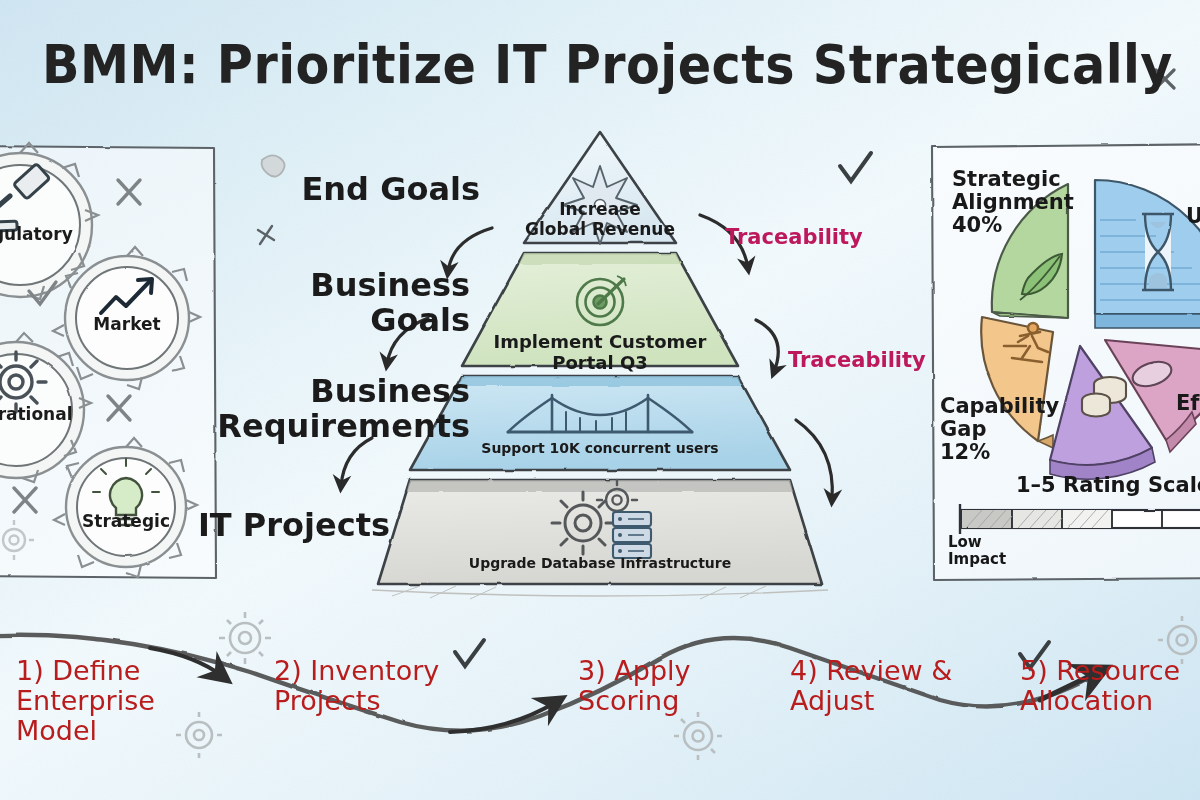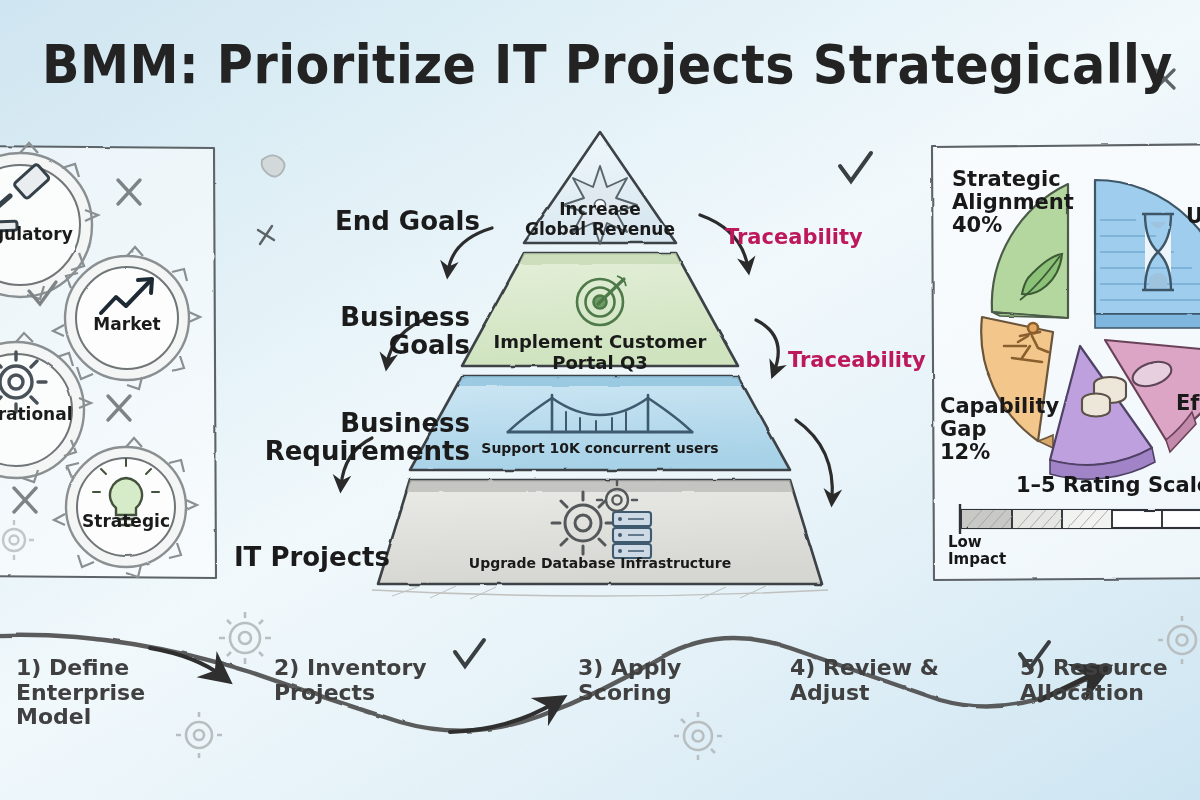--- a/index.html
+++ b/index.html
@@ -16,22 +16,22 @@
   #title{
     left:0;top:34px;width:1200px;text-align:center;
     font-family:"DejaVu Sans",sans-serif;
     font-size:53px;font-weight:700;letter-spacing:.5px;
     color:#232323;white-space:nowrap;
     transform:scaleX(.93);
   }
 
   
   .tier-label{
-    font-size:26px;font-weight:700;color:#1b1b1b;line-height:1.08;
-    text-align:right;white-space:pre-line;margin-top:35px;
+    font-size:32px;font-weight:700;color:#1b1b1b;line-height:1.08;
+    text-align:right;white-space:pre-line;
   }
   .tier-text{
     font-size:18px;font-weight:600;color:#1a1a1a;text-align:center;
     white-space:pre-line;line-height:1.15;
   }
   .trace{
     font-size:21px;font-weight:600;color:#be185d;white-space:nowrap;
   }
 
   
@@ -42,21 +42,21 @@
   
   .pie-label{
     font-size:21px;font-weight:700;color:#191919;line-height:1.1;
     white-space:pre-line;
   }
   .scale-title{font-size:21px;font-weight:700;color:#171717;white-space:nowrap;}
   .scale-foot{font-size:15px;font-weight:700;color:#171717;white-space:pre-line;line-height:1.1;}
 
   
   .step{
-    font-size:22px;font-weight:700;color:#404040;line-height:1.12;
+    font-size:27px;font-weight:400;color:#b91c1c;line-height:1.12;
     white-space:pre-line;
   }
 </style>
 </head>
 <body>
 
 <svg id="canvas" viewBox="0 0 1200 800">
   <defs>
     <filter id="rough" x="-20%" y="-20%" width="140%" height="140%">
       <feTurbulence type="fractalNoise" baseFrequency="0.04" numOctaves="3" seed="7" result="n"></feTurbulence>

